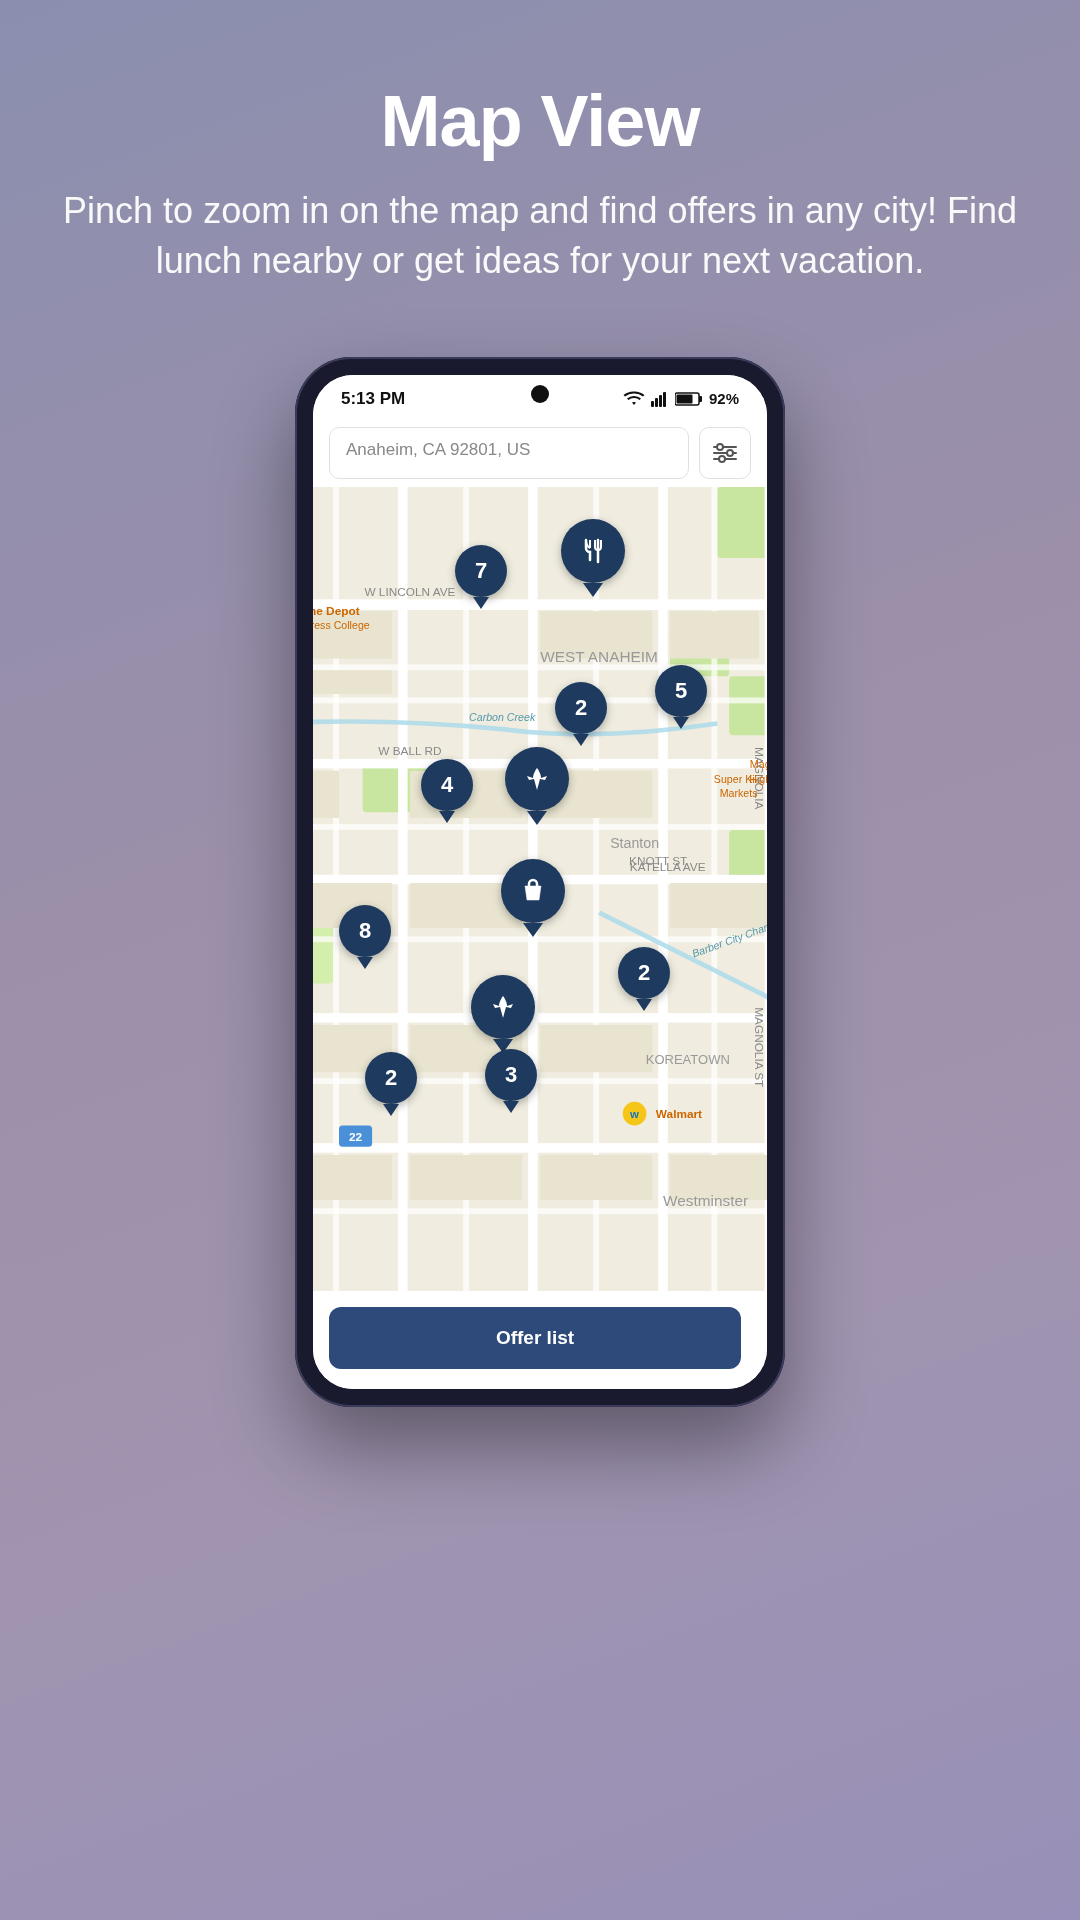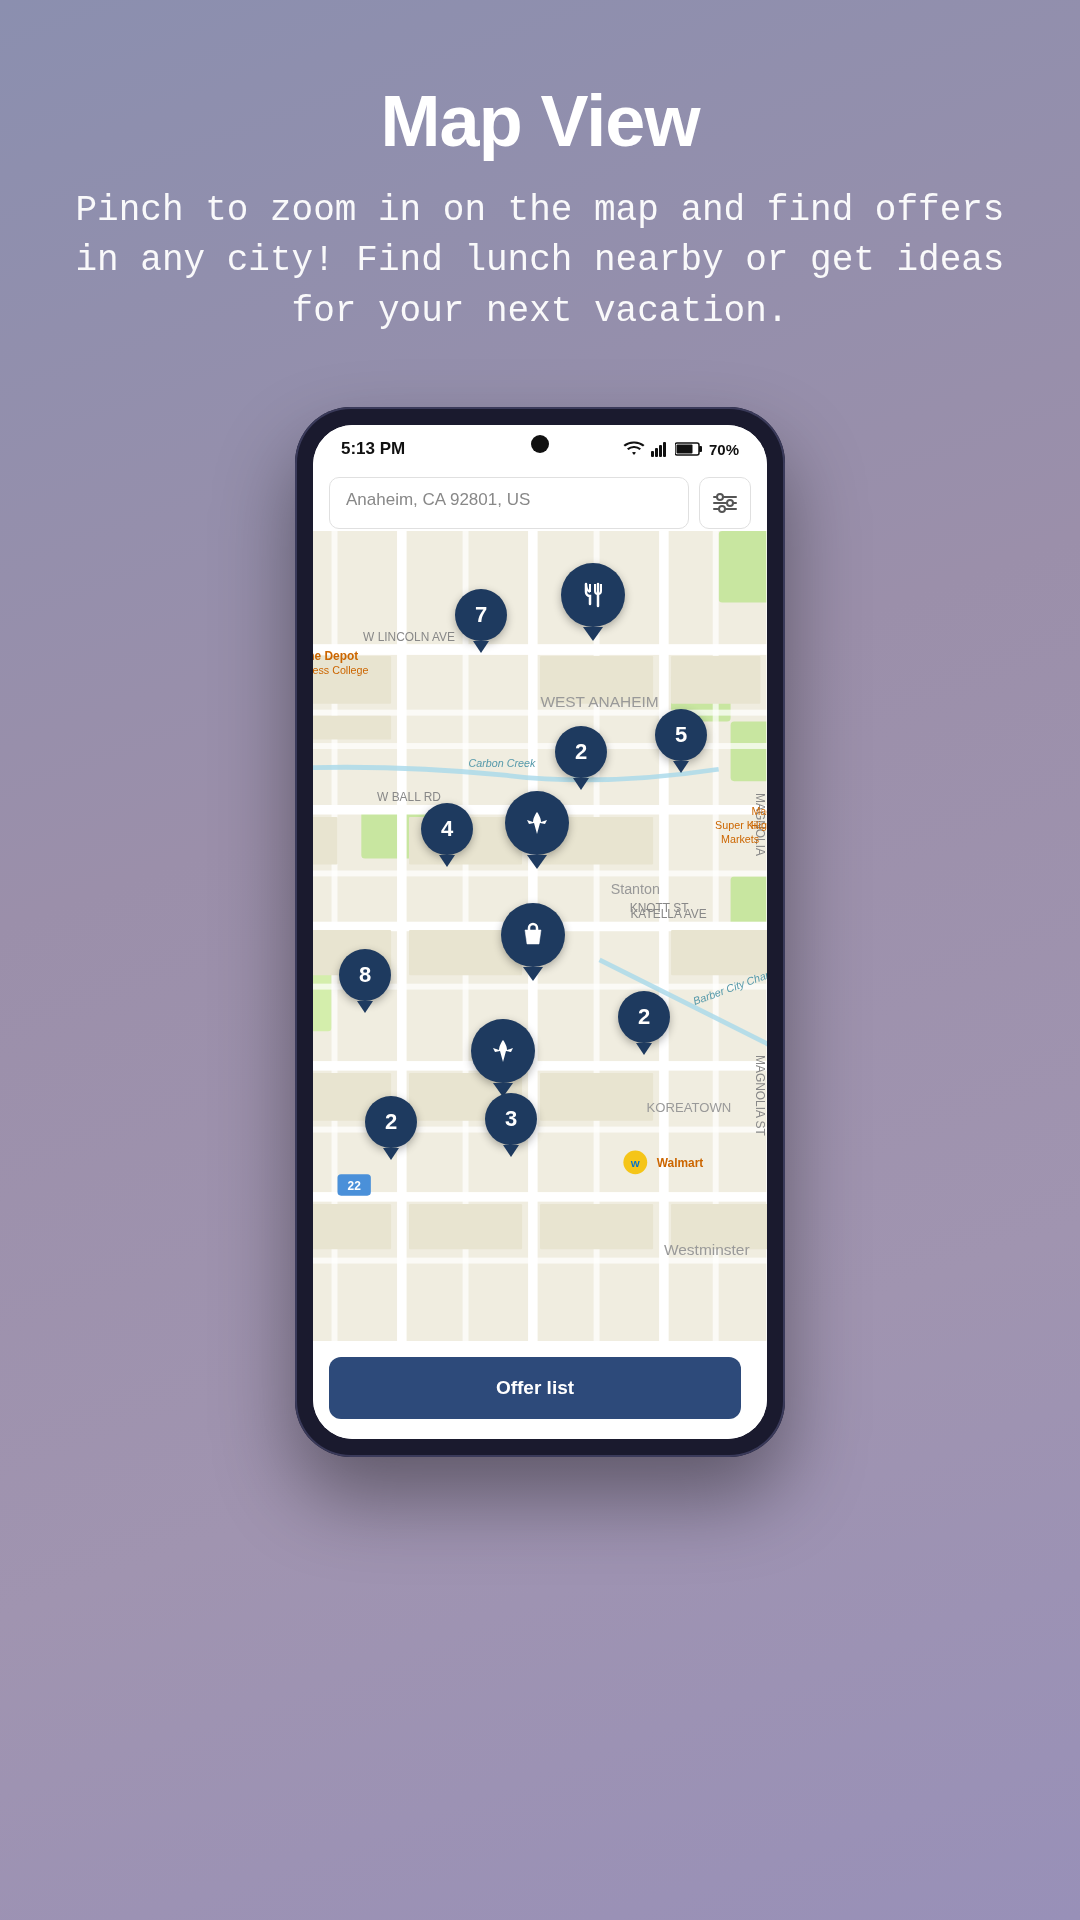--- a/index.html
+++ b/index.html
@@ -27,21 +27,20 @@
       font-weight: 700;
       letter-spacing: -1px;
       margin-bottom: 24px;
     }
 
     .header-subtitle {
       font-size: 36px;
       font-weight: 400;
       line-height: 1.4;
       opacity: 0.95;
-      font-family: Liberation Mono, monospace;
     }
 
     
     .phone-frame {
       width: 490px;
       height: 1050px;
       background: #1a1a2e;
       border-radius: 56px;
       padding: 18px;
       box-shadow: 0 40px 80px rgba(0,0,0,0.4), inset 0 0 0 2px #3a3a5a;
@@ -95,21 +94,21 @@
       gap: 6px;
     }
 
     .battery-text {
       font-size: 15px;
       font-weight: 600;
     }
 
     
     .search-bar-container {
-      padding: 10px 16px 2px;
+      padding: 10px 16px 8px;
       background: white;
       display: flex;
       gap: 10px;
       flex-shrink: 0;
     }
 
     .search-input-box {
       flex: 1;
       border: 1.5px solid #e0e0e0;
       border-radius: 10px;
@@ -260,21 +259,21 @@
           <rect x="4" y="7" width="3" height="9" fill="#111" rx="1"></rect>
           <rect x="8" y="4" width="3" height="12" fill="#111" rx="1"></rect>
           <rect x="12" y="1" width="3" height="15" fill="#111" rx="1"></rect>
         </svg>
 
         <svg width="28" height="16" viewBox="0 0 28 16">
           <rect x="0" y="2" width="24" height="12" rx="2" fill="none" stroke="#111" stroke-width="1.5"></rect>
           <rect x="24" y="5" width="3" height="6" rx="1" fill="#111"></rect>
           <rect x="1.5" y="3.5" width="16" height="9" rx="1" fill="#111"></rect>
         </svg>
-        <span class="battery-text">70%</span>
+        <span class="battery-text">92%</span>
       </div>
     </div>
 
     <div class="search-bar-container">
       <div class="search-input-box">Anaheim, CA 92801, US</div>
       <div class="filter-button">
         <svg width="26" height="20" viewBox="0 0 26 20">
           <line x1="2" y1="4" x2="24" y2="4" stroke="#555" stroke-width="2" stroke-linecap="round"></line>
           <line x1="2" y1="10" x2="24" y2="10" stroke="#555" stroke-width="2" stroke-linecap="round"></line>
           <line x1="2" y1="16" x2="24" y2="16" stroke="#555" stroke-width="2" stroke-linecap="round"></line>

